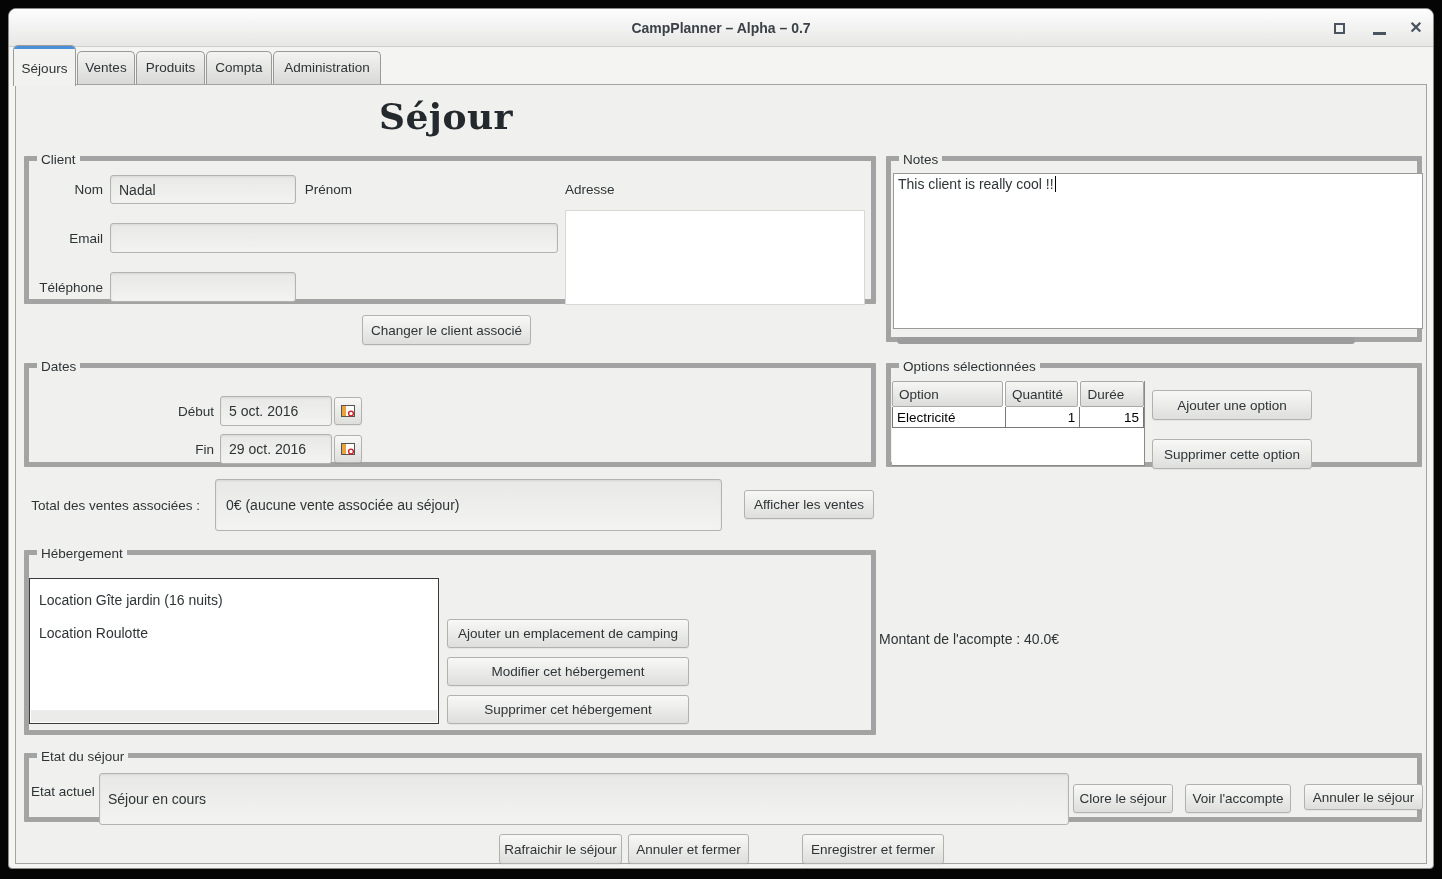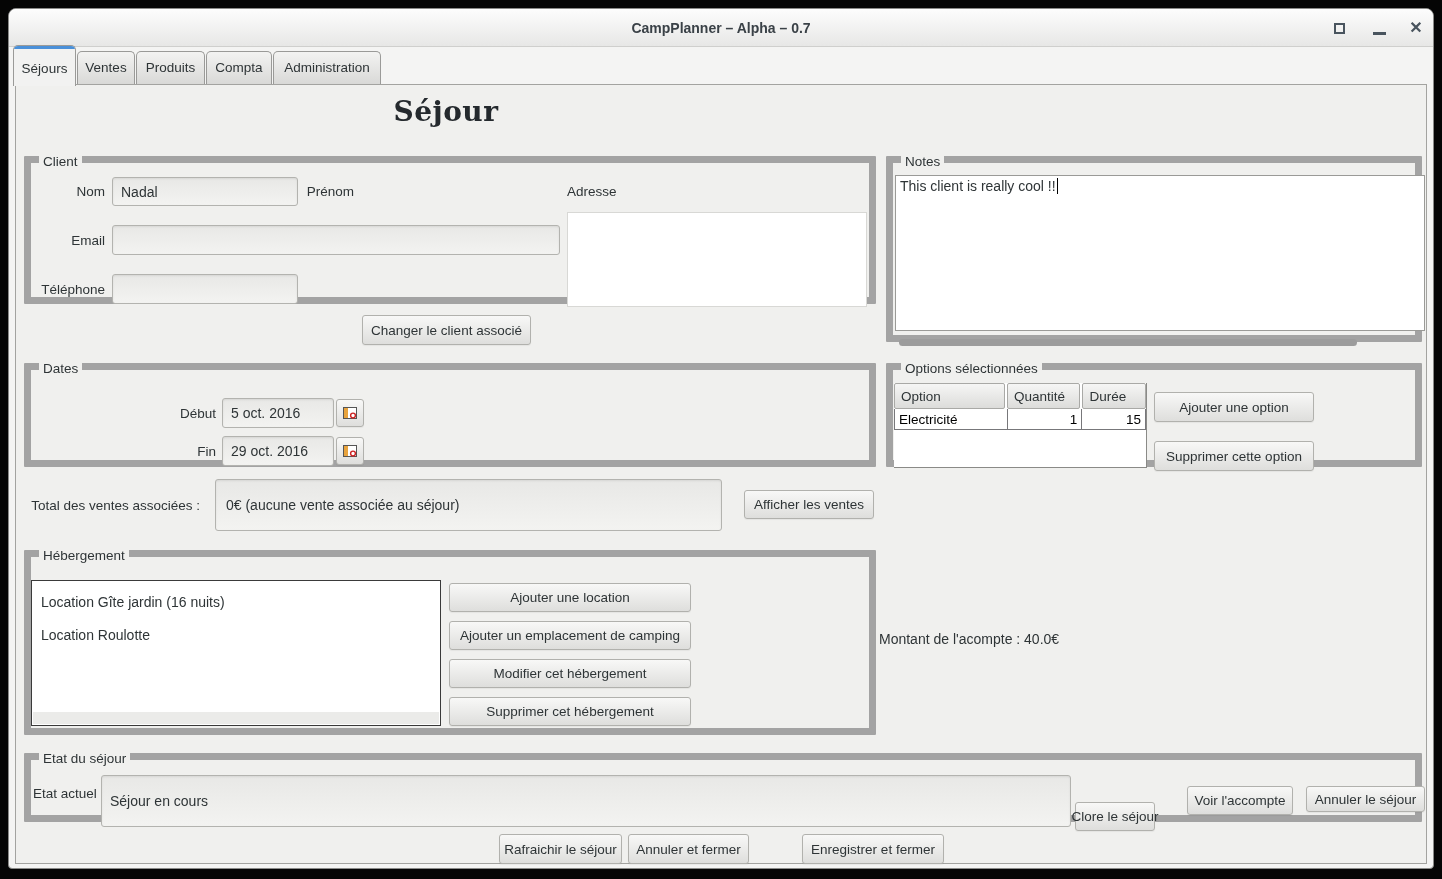--- a/index.html
+++ b/index.html
@@ -36,25 +36,25 @@
   .tab.active::before {
     content:""; position:absolute; left:0; top:0; right:0; height:3px; background:#4a90d9;
   }
   
   .page {
     position:absolute; left:6px; top:75px; width:1412px; height:780px;
     background:#f0f0ee; border:1px solid #a3a3a0; z-index:3;
   }
   .heading {
     position:absolute; left:0; top:10px; width:860px; text-align:center;
-    font-family:"DejaVu Serif", serif; font-weight:bold; font-size:28px;
+    font-family:"DejaVu Serif", serif; font-weight:bold; font-size:36px;
     color:#24292d; letter-spacing:0.5px;
   }
   
-  .frame { position:absolute; border:7px solid #a3a3a3; border-radius:1px; }
+  .frame { position:absolute; border:5px solid #a3a3a3; border-radius:1px; }
   .frame-label {
     position:absolute; top:-9px; left:8px; background:#f0f0ee; padding:0 4px;
     font-size:13.5px; color:#2e3436; white-space:nowrap;
   }
   .lbl { position:absolute; font-size:13.5px; color:#2e3436; display:flex; align-items:center; }
   .lbl.right { justify-content:flex-end; }
   
   .entry {
     position:absolute; border:1px solid #b3b3af; border-radius:3px;
     background:linear-gradient(#e8e8e6,#f3f3f1);
@@ -198,35 +198,34 @@
       </div>
     <button class="btn" style="left:728px;top:405px;width:130px;height:29px;">Afficher les ventes</button>
 
     <div class="frame" style="left:8px;top:465px;width:852px;height:185px;">
       <span class="frame-label">Hébergement</span>
       <div class="hlist">
         <div class="hlist-item" style="top:8px;">Location Gîte jardin (16 nuits)</div>
         <div class="hlist-item" style="top:41px;">Location Roulotte</div>
         <div class="hlist-scroll"></div>
       </div>
-      <button class="btn" style="left:418px;top:26px;width:242px;height:29px;">Ajouter une location</button>
       <button class="btn" style="left:418px;top:64px;width:242px;height:29px;">Ajouter un emplacement de camping</button>
       <button class="btn" style="left:418px;top:102px;width:242px;height:29px;">Modifier cet hébergement</button>
       <button class="btn" style="left:418px;top:140px;width:242px;height:29px;">Supprimer cet hébergement</button>
     </div>
 
     <div class="static-text" style="left:863px;top:546px;">Montant de l'acompte : 40.0€</div>
 
     <div class="frame" style="left:8px;top:668px;width:1398px;height:69px;">
       <span class="frame-label">Etat du séjour</span>
       <div class="lbl" style="left:2px;top:0;width:66px;height:67px;">Etat actuel</div>
       <div class="entry" style="left:70px;top:15px;width:970px;height:52px;">
           <span>Séjour en cours</span>
         </div>
-      <button class="btn" style="left:1044px;top:42px;width:80px;height:29px;">Clore le séjour</button>
+      <button class="btn" style="left:1044px;top:26px;width:100px;height:29px;">Clore le séjour</button>
       <button class="btn" style="left:1156px;top:26px;width:106px;height:29px;">Voir l'accompte</button>
       <button class="btn" style="left:1275px;top:26px;width:119px;height:26px;">Annuler le séjour</button>
     </div>
 
     <button class="btn" style="left:483px;top:749px;width:123px;height:30px;">Rafraichir le séjour</button>
     <button class="btn" style="left:612px;top:749px;width:121px;height:30px;">Annuler et fermer</button>
     <button class="btn" style="left:786px;top:749px;width:142px;height:30px;">Enregistrer et fermer</button>
 
   </div>
 </div>

